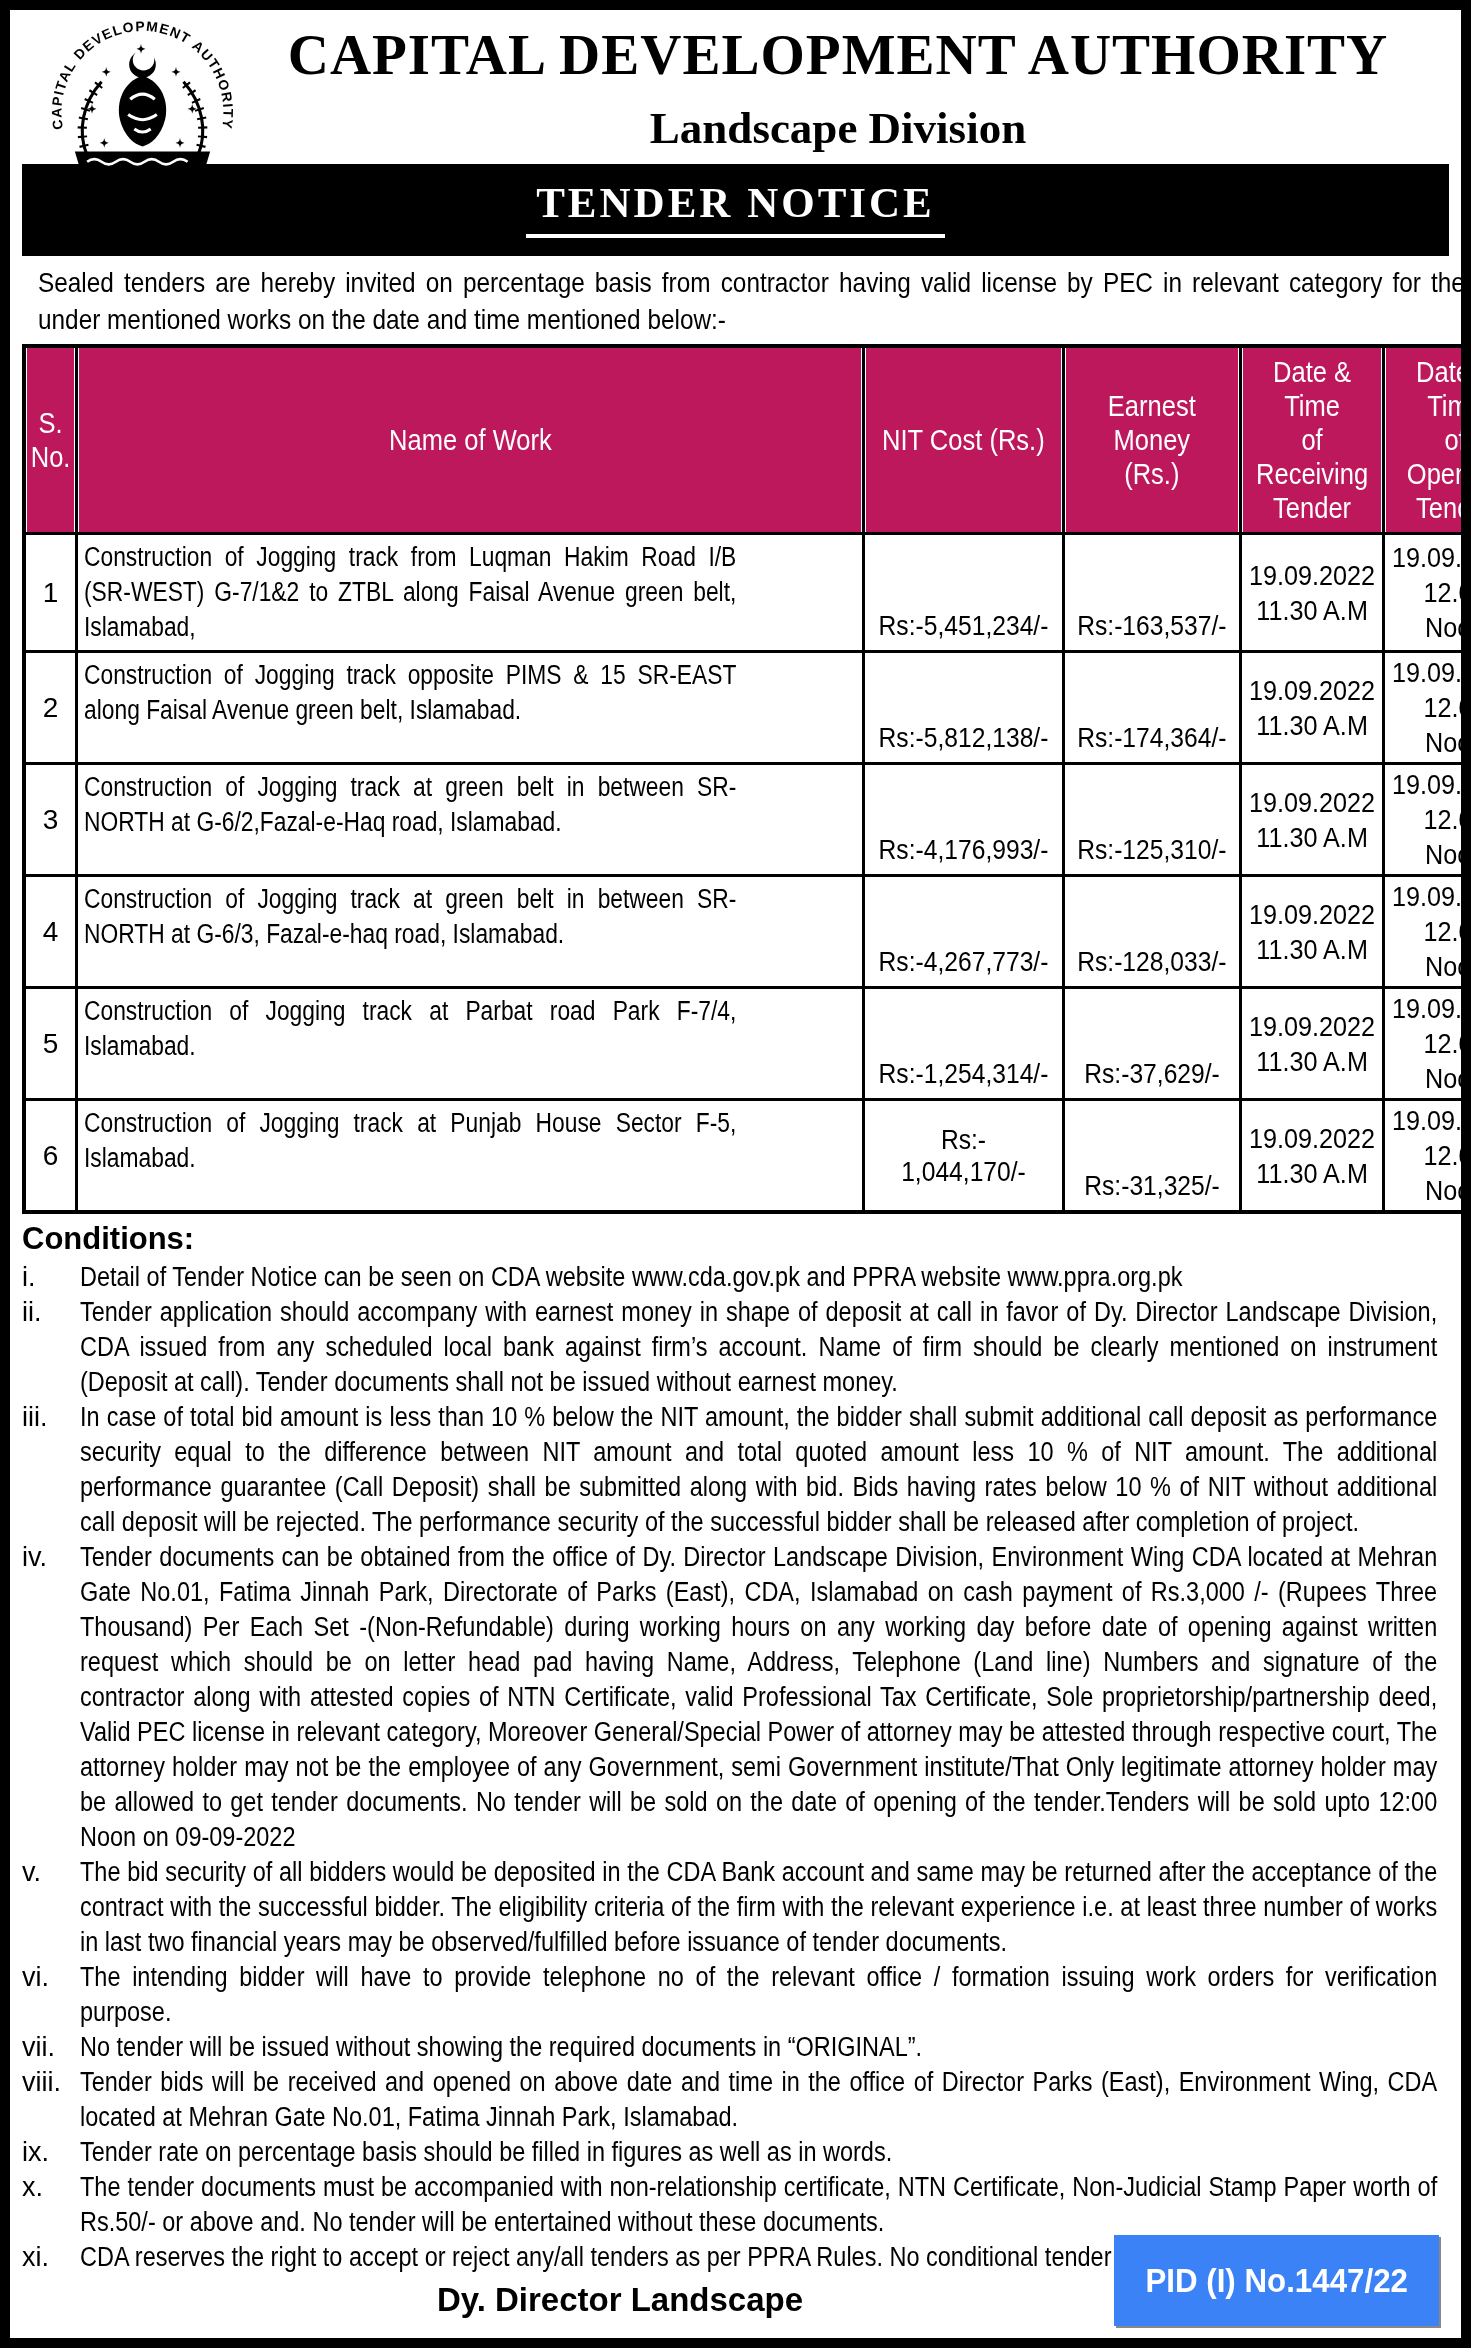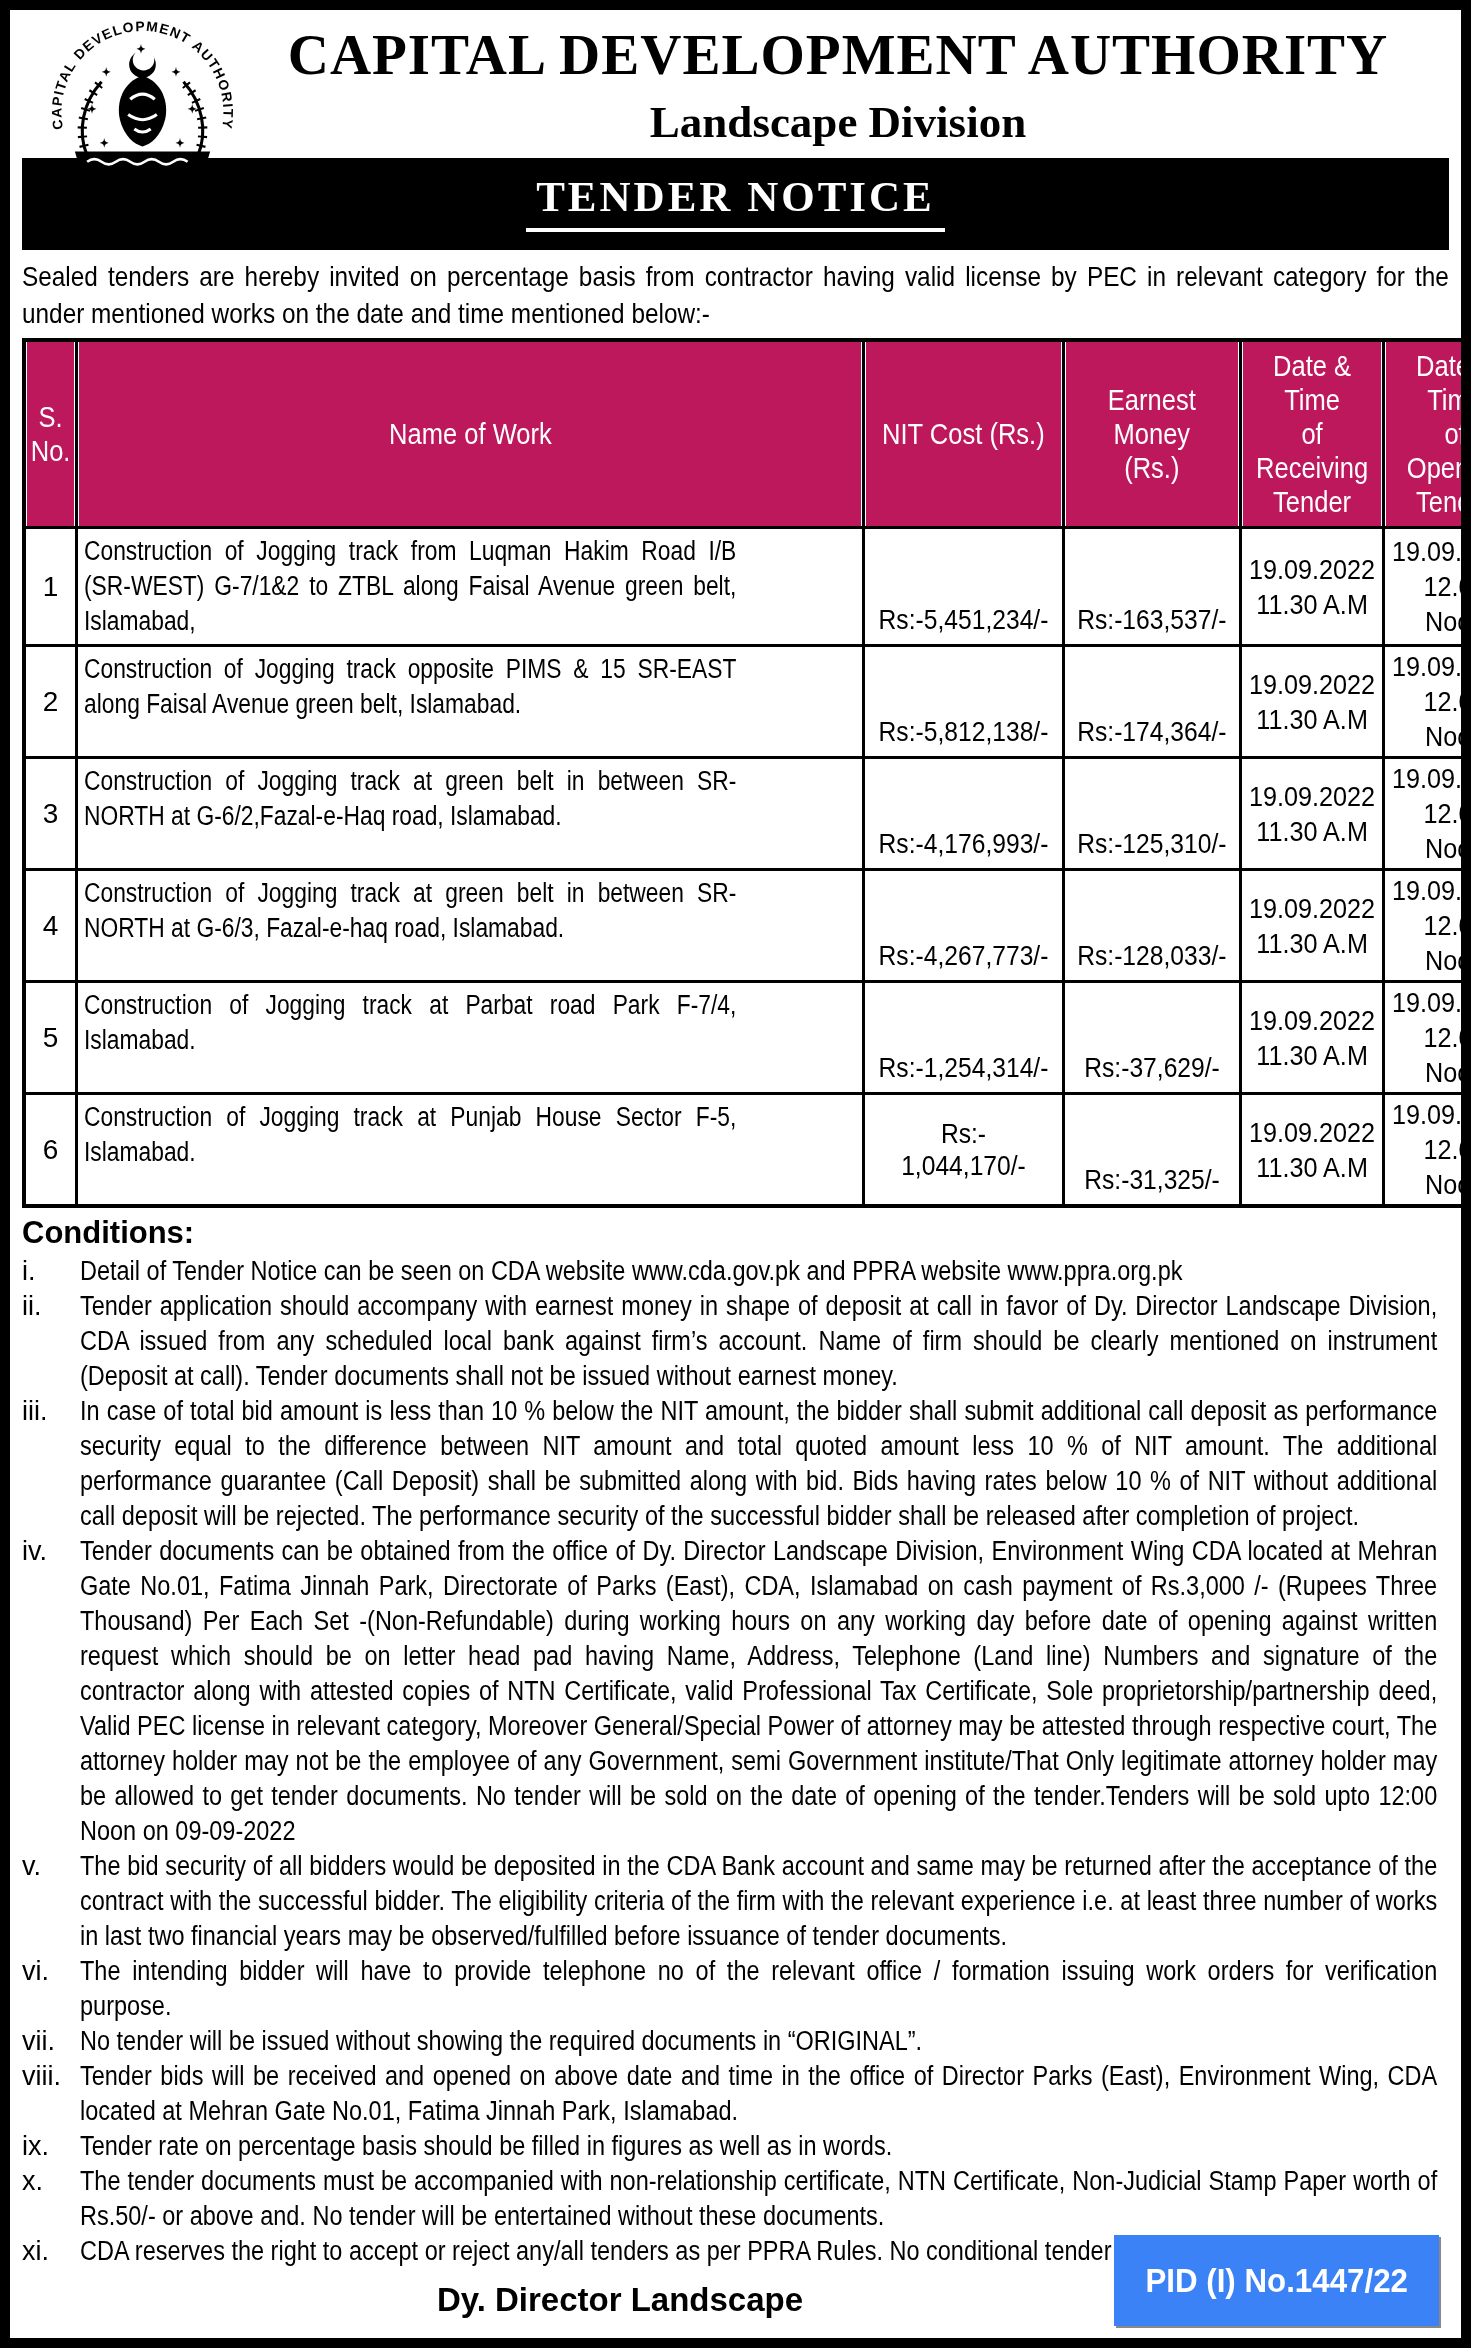--- a/index.html
+++ b/index.html
@@ -11,41 +11,41 @@
     background:#fff;
     overflow:hidden;
     font-family:"Liberation Sans",sans-serif;
     color:#000;
   }
   
   .header{position:relative;padding-top:8px;}
   .logo{position:absolute;left:30px;top:8px;width:205px;height:185px;}
   .titles{padding-left:205px;text-align:center;font-family:"Liberation Serif",serif;font-weight:bold;}
   .org{font-size:57px;line-height:62px;margin-top:6px;letter-spacing:1px;}
-  .division{font-size:45px;line-height:52px;margin-top:10px;}
+  .division{font-size:45px;line-height:52px;margin-top:16px;}
   .directorate{font-size:48px;line-height:56px;margin-top:4px;}
   
   .notice-bar{
     margin:10px 12px 0;
     background:#000;
     text-align:center;
     padding:14px 0 18px;
   }
   .notice-title{
     display:inline-block;
     color:#fff;
     font-family:"Liberation Serif",serif;
     font-weight:bold;
     font-size:43px;
     letter-spacing:3px;
     border-bottom:4px solid #fff;
     padding:0 10px 7px;
   }
   
-  .intro{margin:8px 12px 6px;overflow:visible;}
+  .intro{margin:8px 28px 6px;overflow:visible;}
   .intro-in{
     width:1640px;
     transform:scaleX(0.87);
     transform-origin:0 0;
     font-size:28px;line-height:37px;
     text-align:justify;
   }
   
   table.works{
     width:1427px;

